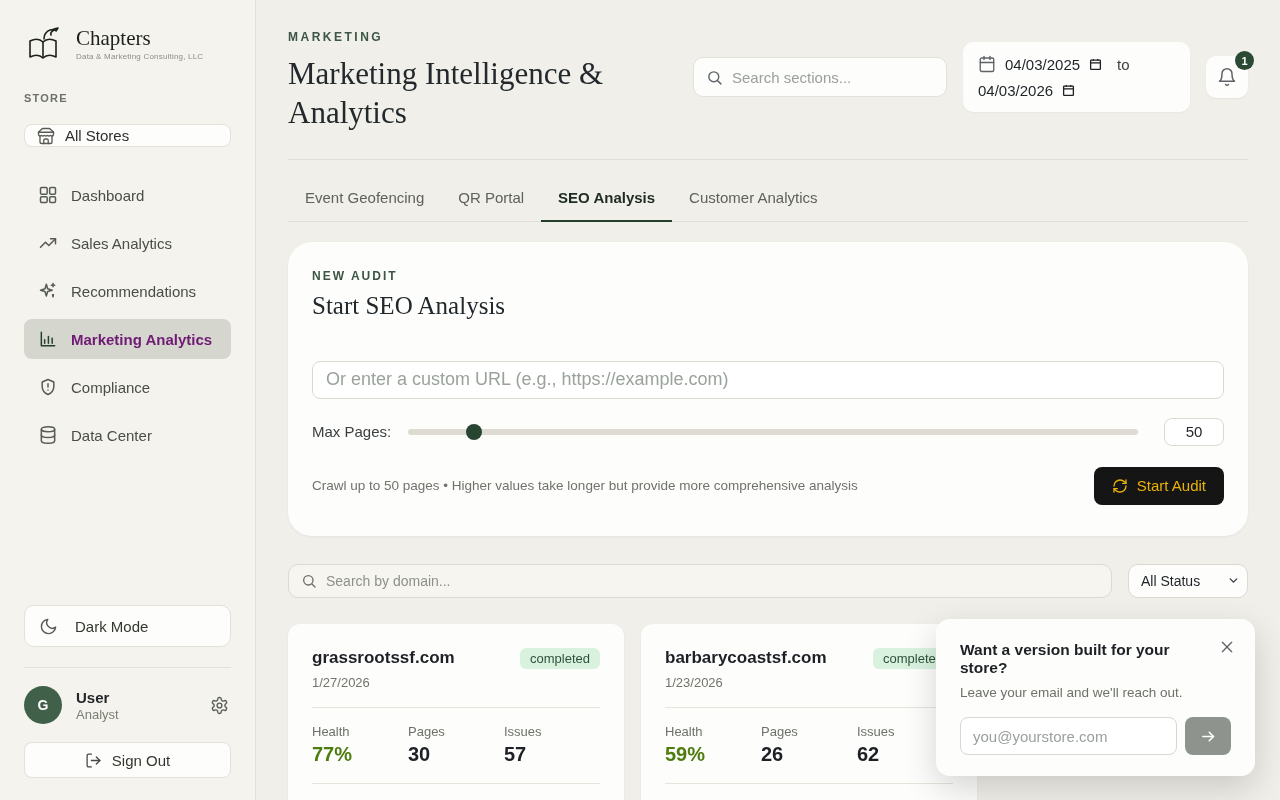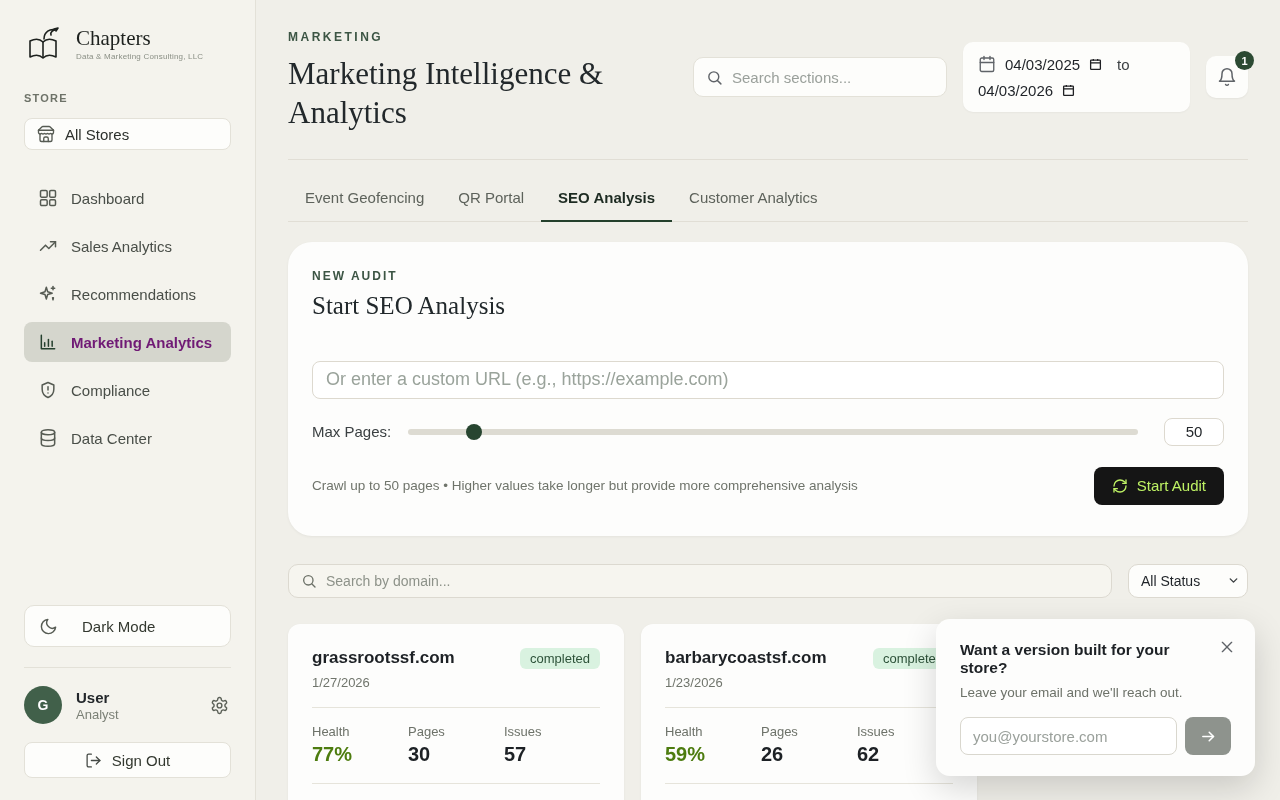--- a/index.html
+++ b/index.html
@@ -13,37 +13,37 @@
   
   .sidebar {
     width:256px; min-width:256px; height:800px;
     background:#f4f3ed; border-right:1px solid #e3e1d8;
     display:flex; flex-direction:column; padding:24px 24px 22px;
   }
   .brand { display:flex; align-items:center; gap:12px; margin-bottom:28px; }
   .brand svg { flex:none; }
   .brand-name { font-family:"Liberation Serif","DejaVu Serif",serif; font-size:21px; color:#1d211e; line-height:1.1; }
   .brand-tagline { font-size:8px; color:#8a8f85; margin-top:2px; letter-spacing:.2px; }
-  .store-label { font-size:11px; font-weight:700; letter-spacing:1.2px; color:#6d7268; margin-bottom:14px; }
+  .store-label { font-size:11px; font-weight:700; letter-spacing:1.2px; color:#6d7268; margin-bottom:20px; }
   .store-btn {
-    display:flex; align-items:center; gap:10px; width:100%; height:32px;
+    display:flex; align-items:center; gap:10px; width:100%; height:23px;
     background:#fdfdfb; border:1px solid #e3e1d8; border-radius:8px;
     padding:0 12px; font-size:15px; color:#2c302c; cursor:pointer;
   }
   .nav { margin-top:28px; display:flex; flex-direction:column; gap:8px; }
   .nav-item {
     display:flex; align-items:center; gap:13px; height:40px; padding:0 14px;
     border-radius:8px; font-size:15px; color:#494e48; cursor:pointer; background:transparent; border:none; text-align:center;
   }
   .nav-item svg { color:#565b53; }
   .nav-item.active { background:#d5d6cd; color:#701a75; font-weight:600; }
   .nav-item.active svg { color:#25402e; }
   .sidebar-spacer { flex:1; }
   .darkmode-btn {
-    display:flex; align-items:center; gap:24px; width:100%; height:42px;
+    display:flex; align-items:center; gap:17px; width:100%; height:42px;
     background:#fdfdfb; border:1px solid #e3e1d8; border-radius:10px;
     padding:0 14px; font-size:15px; color:#33382f; cursor:pointer;
   }
   .sidebar-divider { border:none; border-top:1px solid #e3e1d8; margin:20px 0 18px; }
   .user-row { display:flex; align-items:center; gap:14px; }
   .avatar {
     width:38px; height:38px; border-radius:50%; background:#41604a; color:#fff;
     display:flex; align-items:center; justify-content:center; font-size:14px; font-weight:700;
   }
   .user-meta { flex:1; }
@@ -123,21 +123,21 @@
     border-radius:50%; background:#274530; cursor:grab;
   }
   .maxpages-value {
     width:60px; height:28px; flex:none; border:1px solid #ddd9cf; border-radius:8px;
     background:#fff; text-align:center; font-size:15px; font-family:inherit; color:#23272b; outline:none;
   }
   .audit-bottom { display:flex; align-items:center; justify-content:space-between; margin-top:21px; }
   .audit-hint { font-size:13.5px; color:#6f746b; }
   .start-btn {
     display:flex; align-items:center; gap:9px; height:38px; padding:0 18px;
-    background:#151515; color:#bef264; border:none; border-radius:8px;
+    background:#151515; color:#eab308; border:none; border-radius:8px;
     font-size:15px; font-family:inherit; cursor:pointer;
   }
 
   
   .filter-row { display:flex; gap:16px; margin-top:28px; }
   .domain-search {
     flex:1; display:flex; align-items:center; gap:9px; height:34px;
     background:#f6f5ef; border:1px solid #dcd9d0; border-radius:10px; padding:0 12px;
   }
   .domain-search svg { color:#6b7067; flex:none; }

